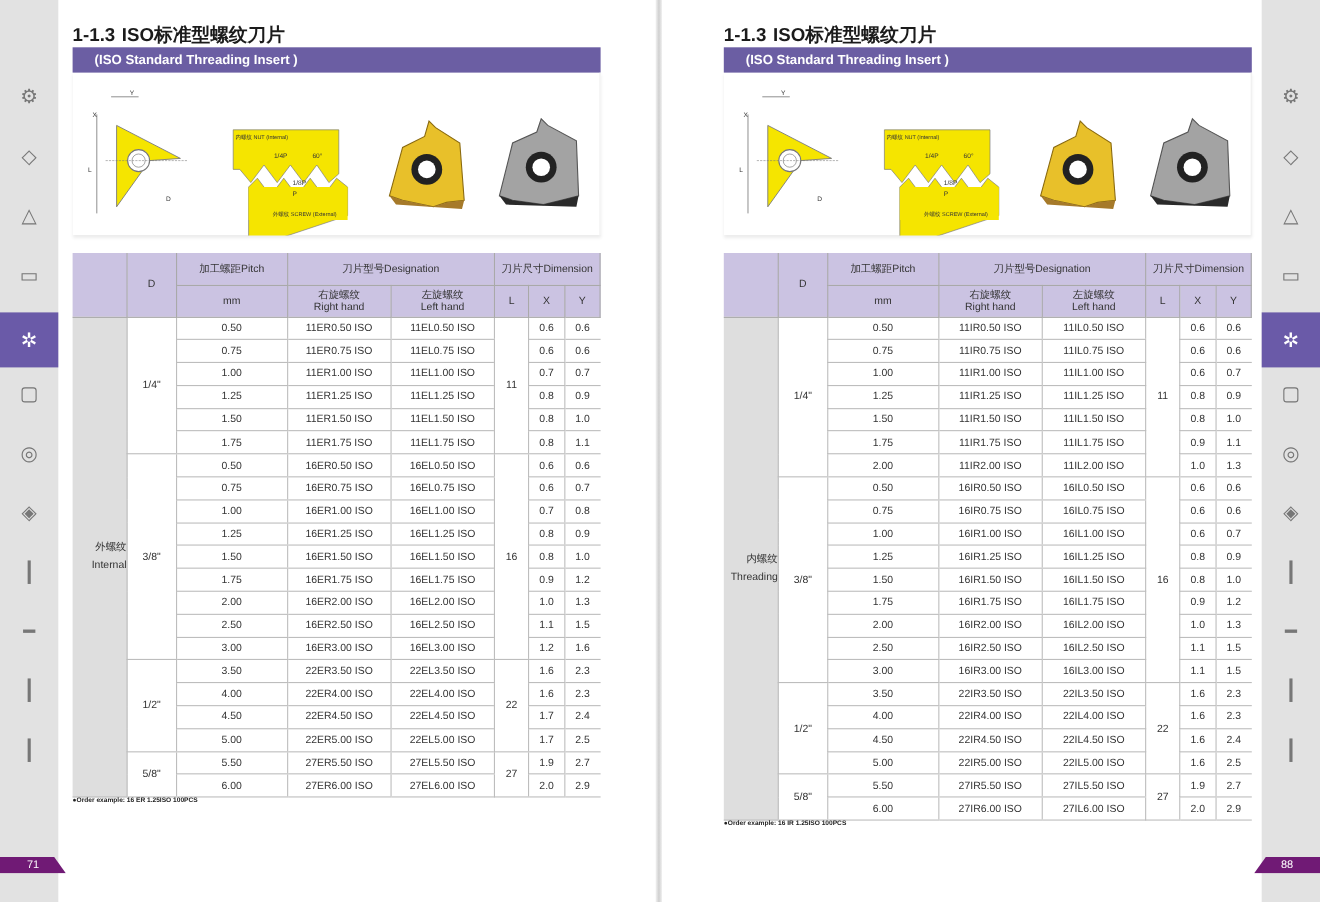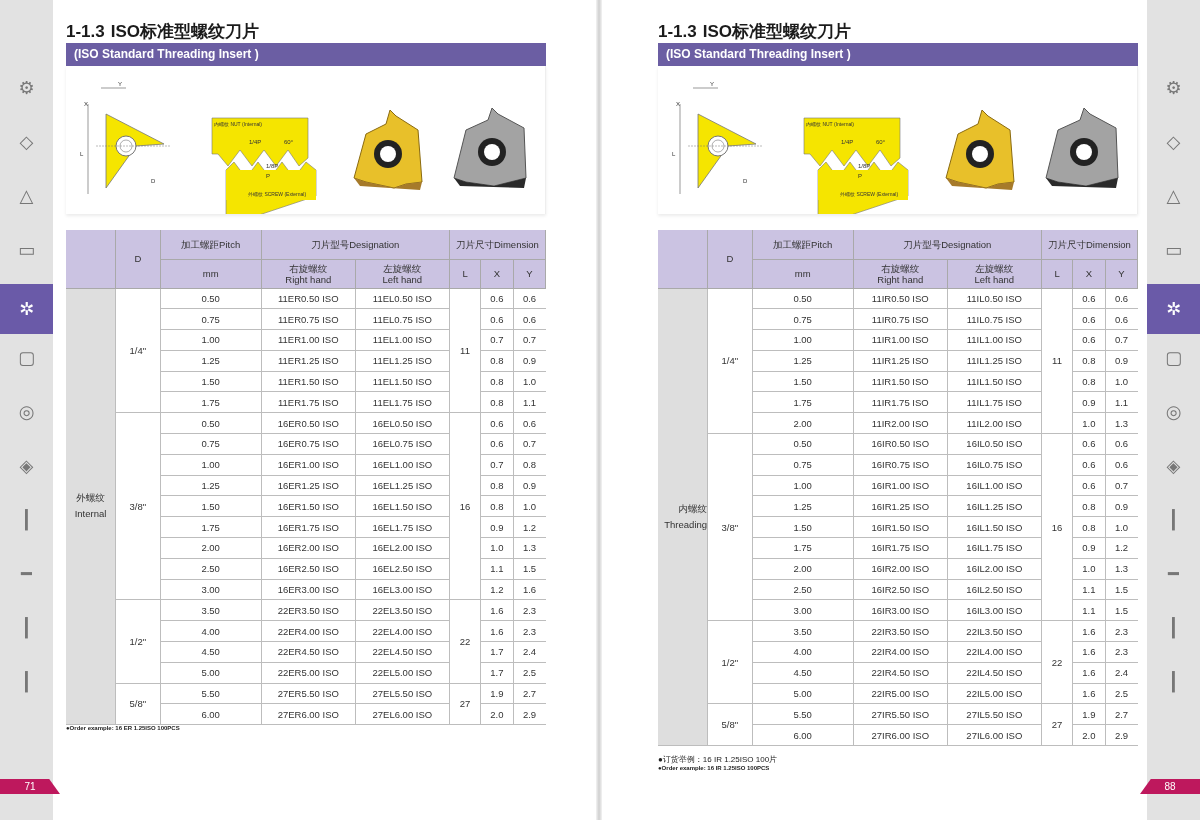--- a/index.html
+++ b/index.html
@@ -6,29 +6,29 @@
 body{width:1200px;height:820px;background:#ffffff;font-family:"Liberation Sans","DejaVu Sans",sans-serif;color:#222;position:relative;overflow:hidden}
 .page{position:absolute;top:0;height:820px;background:#fff}
 .page.left{left:0;width:598px}
 .page.right{left:602px;width:598px}
 .gutter{position:absolute;left:596px;top:0;width:6px;height:820px;background:linear-gradient(90deg,#f3f3f3,#cfcfcf 50%,#f3f3f3)}
 .strip{position:absolute;top:0;width:53px;height:820px;background:#e2e2e2}
 .page.left .strip{left:0}
 .page.right .strip{right:0}
 .strip .icon{position:absolute;left:0;width:53px;height:40px;display:flex;align-items:center;justify-content:center}
 .strip .icon.active{background:#6a5aa8}
-.pgnum{position:absolute;top:779px;height:15px;background:#be185d;color:#fff;font-size:10px;display:flex;align-items:center;justify-content:center}
+.pgnum{position:absolute;top:779px;height:15px;background:#701a75;color:#fff;font-size:10px;display:flex;align-items:center;justify-content:center}
 .page.left .pgnum{left:0;width:60px;clip-path:polygon(0 0,82% 0,100% 100%,0 100%)}
 .page.right .pgnum{right:0;width:60px;clip-path:polygon(18% 0,100% 0,100% 100%,0 100%)}
 .content{position:absolute;top:21px;width:480px}
 .page.left .content{left:66px}
 .page.right .content{left:56px}
 .title{font-size:17px;font-weight:bold;color:#1b1b1b;height:22px;line-height:22px}
 .title .num{margin-right:6px}
-.subtitle{background:#6b5ea3;color:#fff;font-size:12px;font-weight:bold;height:23px;line-height:23px;padding-left:8px}
+.subtitle{background:#6b5ea3;color:#fff;font-size:12px;font-weight:bold;height:23px;line-height:23px;padding-left:20px}
 .figs{height:148px;position:relative;box-shadow:0 2px 3px rgba(0,0,0,.08);border-right:1px solid #eee}
 table{border-collapse:collapse;width:480px;margin-top:16px;font-size:9.5px}
 th{background:#cbc3e2;font-weight:normal;color:#333;border:1px solid #a9a9a9;border-top:none;height:29px;padding:0;line-height:11px}
 td{border-bottom:1px solid #bdbdbd;border-left:1px solid #bdbdbd;height:20.8px;text-align:center;color:#333;padding:0}
 td.cat{background:#dedede;border-left:none}
 th.blank{background:#cbc3e2;border-left:none}
 .note{font-size:8px;margin-top:8px;color:#222}
 .note2{font-size:6px;font-weight:bold;color:#222}
 </style>
 </head>
@@ -106,21 +106,21 @@
           <th>mm</th>
           <th style="width:93px"><span>右旋螺纹</span><br><span>Right hand</span></th>
           <th style="width:93px"><span>左旋螺纹</span><br><span>Left hand</span></th>
           <th style="width:31px">L</th>
           <th style="width:32px">X</th>
           <th style="width:32px">Y</th>
         </tr>
       </thead>
       <tbody class="tb">
           <tr>
-            <td class="cat" rowspan="21" style="line-height: 16px;">
+            <td class="cat" rowspan="21" style="line-height: 16px; text-align: right;">
               <div>外螺纹</div>
               <div>Internal</div>
             </td>
             <td rowspan="6">1/4"</td>
             <td>0.50</td>
             <td>11ER0.50 ISO</td>
             <td>11EL0.50 ISO</td>
             <td rowspan="6">11</td>
             <td>0.6</td>
             <td>0.6</td>
@@ -517,17 +517,16 @@
           </tr>
           <tr>
             <td>6.00</td>
             <td>27IR6.00 ISO</td>
             <td>27IL6.00 ISO</td>
             <td>2.0</td>
             <td>2.9</td>
           </tr>
         </tbody>
     </table>
-    <div class="note">●订货举例：16 IR 1.25ISO  100片</div>
     <div class="note2">●Order example: 16 IR 1.25ISO 100PCS</div>
   </div>
   <div class="pgnum">88</div>
 </div>
 
 </body></html>

